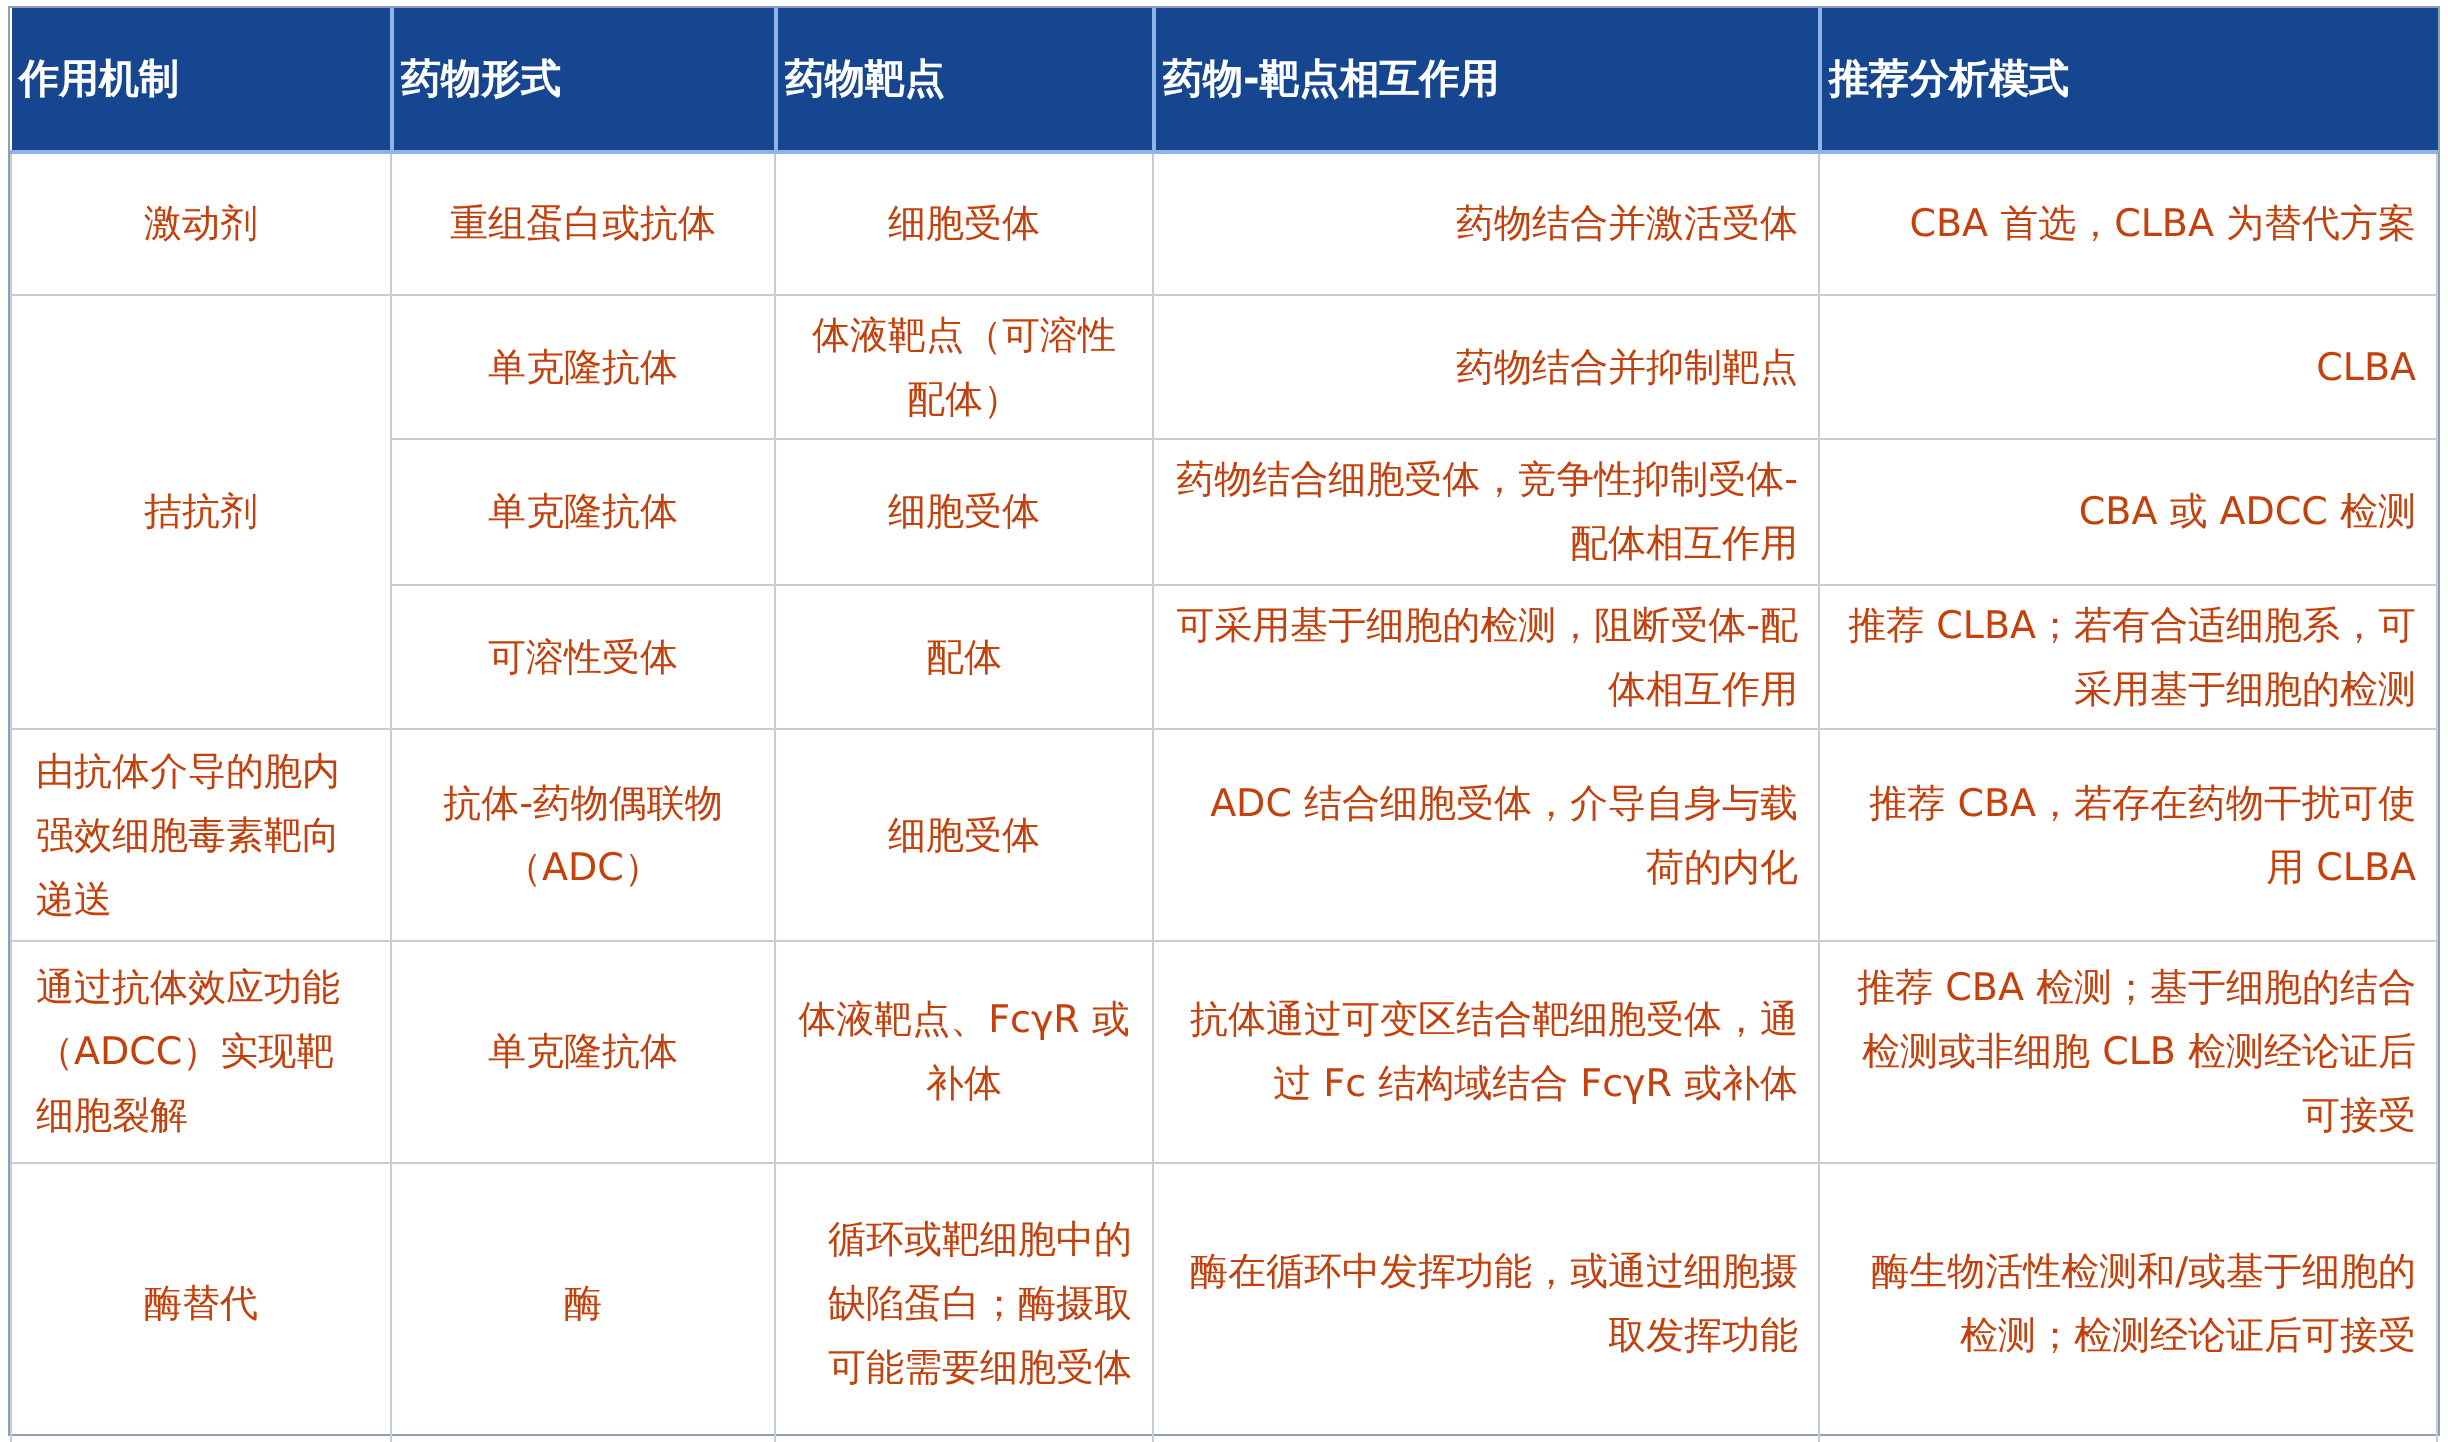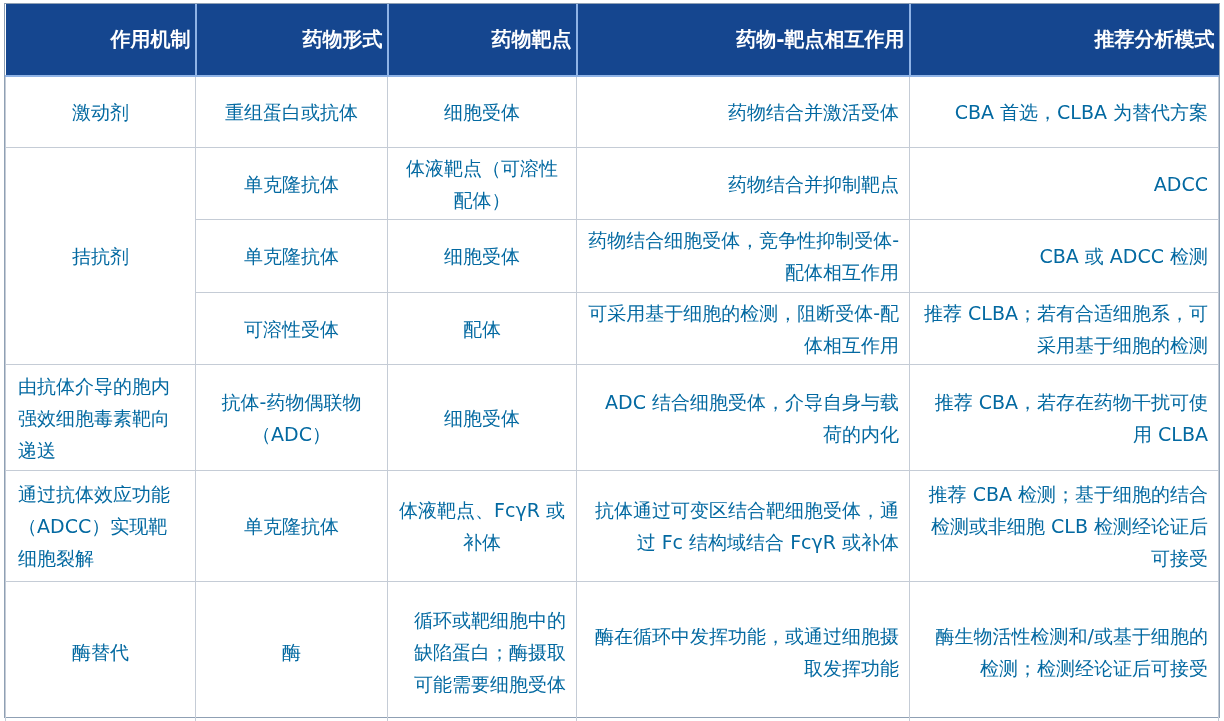--- a/index.html
+++ b/index.html
@@ -4,25 +4,25 @@
 <style>
   html, body { margin: 0; padding: 0; background: #ffffff; }
   body { width: 1224px; height: 721px; overflow: hidden; position: relative;
          font-family: "DejaVu Sans", "Liberation Sans", sans-serif; color: #222; }
   .frame { position: absolute; left: 4px; top: 3px; width: 1216px; height: 715px;
            border: 1px solid #8fa0b4; box-sizing: border-box; background: #fff; }
   table { border-collapse: collapse; table-layout: fixed; width: 100%; height: 100%; }
   col.c1 { width: 190px; } col.c2 { width: 192px; } col.c3 { width: 189px; }
   col.c4 { width: 333px; } col.c5 { width: auto; }
   th { background: #15468f; color: #ffffff; font-weight: bold; font-size: 20px;
-       height: 71px; text-align: right; vertical-align: middle;
+       height: 71px; text-align: left; vertical-align: middle;
        border-right: 2px solid #8fb3e6; border-bottom: 2px solid #8fb3e6; padding: 0 4px; }
   th:last-child { border-right: none; }
   td { border: 1px solid #c5ccd6; font-size: 19px; line-height: 32px; vertical-align: middle;
-       padding: 2px 10px; color: #0369a1; }
+       padding: 2px 10px; color: #c2410c; }
   td.center { text-align: center; }
   td.left { text-align: right; }
   tr.r1 td { height: 66px; }
   tr.r2 td { height: 67px; }
   tr.r3 td { height: 68px; }
   tr.r4 td { height: 67px; }
   tr.r5 td { height: 101px; }
   tr.r6 td { height: 106px; }
   tr.r7 td { height: 135px; }
   td.mech-left { text-align: left; padding-left: 12px; }
@@ -54,21 +54,21 @@
       <td class="center">重组蛋白或抗体</td>
       <td class="center">细胞受体</td>
       <td class="left">药物结合并激活受体</td>
       <td class="left">CBA 首选，CLBA 为替代方案</td>
     </tr>
     <tr class="r2">
       <td class="center" rowspan="3">拮抗剂</td>
       <td class="center">单克隆抗体</td>
       <td class="center">体液靶点（可溶性配体）</td>
       <td class="left">药物结合并抑制靶点</td>
-      <td class="left">ADCC</td>
+      <td class="left">CLBA</td>
     </tr>
     <tr class="r3">
       <td class="center">单克隆抗体</td>
       <td class="center">细胞受体</td>
       <td class="left">药物结合细胞受体，竞争性抑制受体-配体相互作用</td>
       <td class="left">CBA 或 ADCC 检测</td>
     </tr>
     <tr class="r4">
       <td class="center">可溶性受体</td>
       <td class="center">配体</td>

